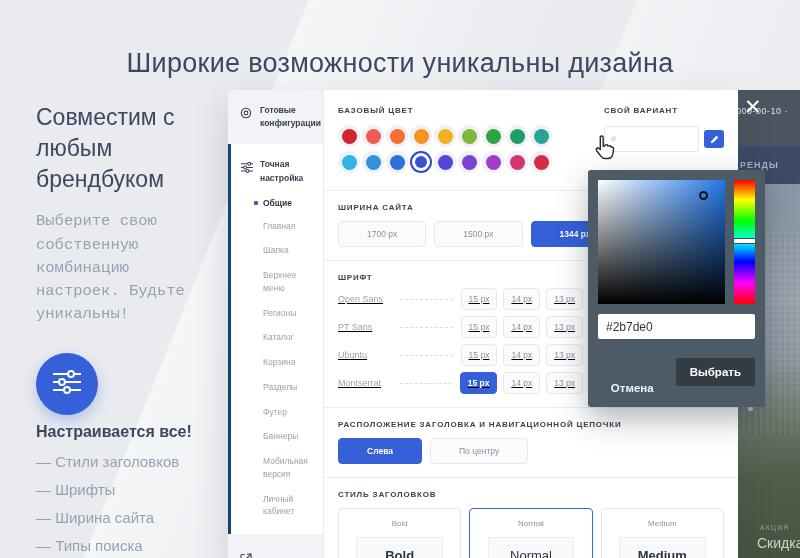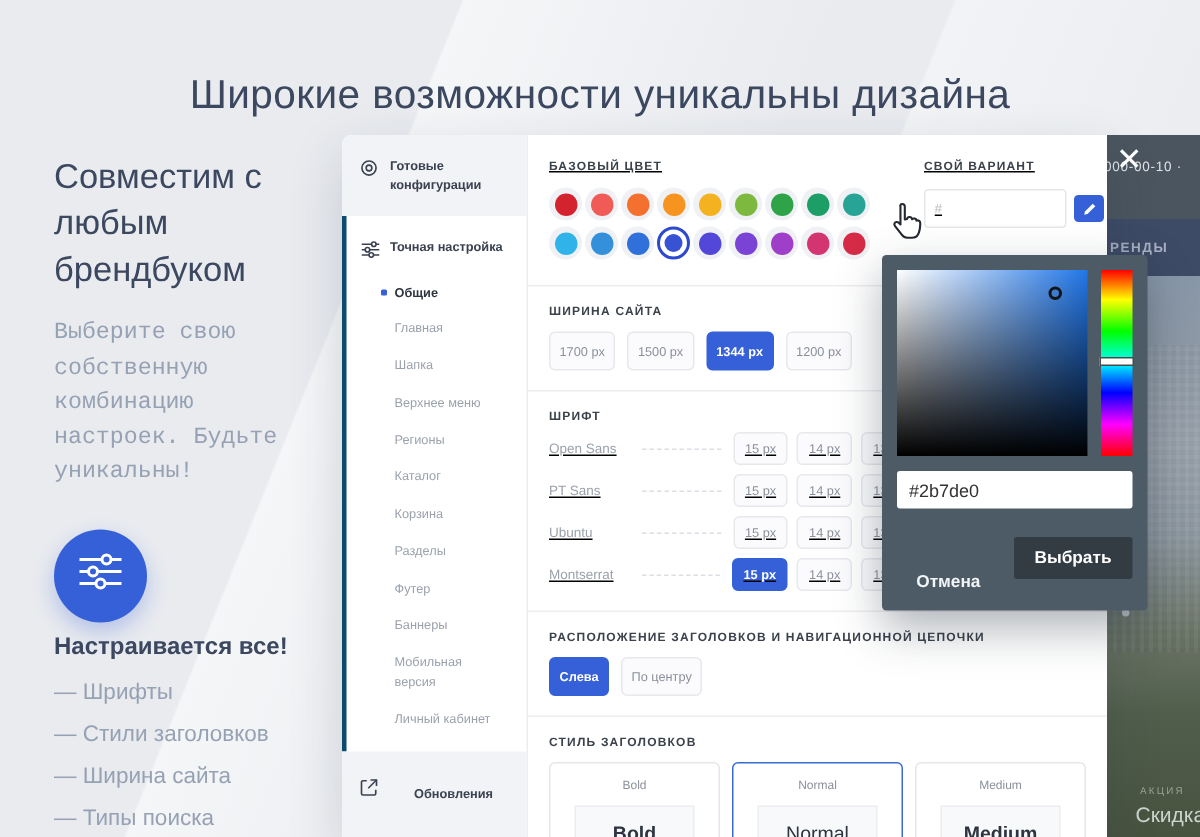--- a/index.html
+++ b/index.html
@@ -28,50 +28,50 @@
     background:linear-gradient(180deg,#8897a8 0%,#8e99a6 12%,#9aa3ac 30%,#8f99a2 46%,#6a7465 64%,#515e4c 78%,#47533f 100%);}
   .pv-photo::before{content:"";position:absolute;left:0;right:0;top:46px;height:205px;opacity:.5;
     background:repeating-linear-gradient(90deg,rgba(255,255,255,.10) 0 3px,transparent 3px 6px),
                repeating-linear-gradient(0deg,rgba(60,70,80,.10) 0 3px,transparent 3px 6px);}
   .pv-dot{position:absolute;left:36px;top:222px;width:5px;height:5px;border-radius:50%;background:#cfd5da;opacity:.85;}
   .pv-promo-tag{position:absolute;left:48px;top:340px;font-size:6.5px;letter-spacing:1.5px;color:#97a396;}
   .pv-promo-title{position:absolute;left:45px;top:351px;font-size:14px;color:#ccd4d0;}
   
   .panel{position:absolute;left:228px;top:90px;width:510px;height:468px;background:#fff;border-radius:6px 0 0 0;
     box-shadow:0 14px 36px rgba(40,50,70,.18);display:flex;overflow:hidden;z-index:2;}
-  .sidebar{width:124px;flex:none;display:flex;flex-direction:column;border-right:1px solid #ededf1;box-sizing:border-box;}
+  .sidebar{width:96px;flex:none;display:flex;flex-direction:column;border-right:1px solid #ededf1;box-sizing:border-box;}
   .side-ready{background:#f2f3f6;padding:14px 8px 14px 12px;display:flex;gap:8px;align-items:flex-start;}
   .side-head-text{font-size:8.5px;font-weight:700;color:#3a4150;line-height:1.55;}
   .side-fine-block{border-left:3px solid #0c4a6e;padding:14px 8px 4px 10px;box-sizing:border-box;}
   .side-fine-head{display:flex;gap:7px;align-items:flex-start;margin-bottom:13px;}
   .side-active{display:flex;align-items:center;gap:5px;font-size:8.5px;font-weight:700;color:#2e3540;margin-left:13px;margin-bottom:12px;}
   .side-bullet{width:4px;height:4px;border-radius:1px;background:#3560d8;flex:none;}
   .side-items{margin-left:22px;}
   .side-item{font-size:8.5px;color:#9ba2ac;margin-bottom:12px;line-height:1.5;max-width:70px;cursor:pointer;}
   .side-bottom{background:#f2f3f6;flex:1;padding:16px 8px 0 12px;display:flex;flex-direction:column;gap:20px;}
   .side-bottom-item{display:flex;gap:24px;align-items:flex-end;cursor:pointer;}
   .side-icon{flex:none;margin-top:1px;}
   
   .content{flex:1;padding:16px 14px 0 14px;min-width:0;}
   .sec-label{font-size:8px;font-weight:700;letter-spacing:.8px;color:#3b424c;}
-  .top-row{display:flex;justify-content:space-between;text-decoration:underline;}
+  .top-row{display:flex;justify-content:space-between;}
   .sw-rows{margin-top:10px;}
   .sw-row{display:flex;gap:2px;margin-bottom:4px;}
   .swatch{width:22px;height:22px;border-radius:50%;background:#eff1f4;display:flex;align-items:center;justify-content:center;box-sizing:border-box;cursor:pointer;}
   .swatch-dot{width:15px;height:15px;border-radius:50%;}
   .swatch.selected{background:#fff;border:2px solid #2c49cf;}
   .swatch.selected .swatch-dot{width:12px;height:12px;}
   .own-col{width:120px;flex:none;margin-left:36px;}
   .own-row{margin-top:11px;display:flex;gap:5px;align-items:center;}
   .own-input{flex:1;min-width:0;height:24px;border:1px solid #e4e6ea;border-radius:3px;background:#fff;font-size:9px;padding:0 6px;color:#444;font-family:"Liberation Sans",sans-serif;}
   .own-input::placeholder{color:#b9bec6;}
   .own-pick-btn{width:20px;height:18px;background:#3560d8;border-radius:3px;border:none;display:flex;align-items:center;justify-content:center;flex:none;cursor:pointer;padding:0;}
   .divider{border:none;border-top:1px solid #ededf1;margin:13px -14px 0 -14px;}
   .section{margin-top:12px;}
-  .pill{font-size:8.5px;color:#8b919b;background:#fbfbfd;border:1px solid #e6e8ec;border-radius:4px;padding:7px 6px;cursor:pointer;font-family:"Liberation Sans",sans-serif;white-space:nowrap;}
+  .pill{font-size:8.5px;color:#8b919b;background:#fbfbfd;border:1px solid #e6e8ec;border-radius:4px;padding:7px 28px;cursor:pointer;font-family:"Liberation Sans",sans-serif;white-space:nowrap;}
   .pill.selected{background:#3560d8;border-color:#3560d8;color:#fff;font-weight:700;}
   .btn-row{display:flex;gap:8px;margin-top:9px;}
   .narrow{width:245px;}
   .font-row{display:flex;align-items:center;margin-top:6px;width:245px;}
   .font-row .pill{padding:5px 7px;margin-left:6px;}
   .font-name{font-size:9px;color:#9ba2ac;width:62px;flex:none;}
   .leader{flex:1;border-top:1px dashed #dcdee3;height:0;margin-right:2px;}
   .style-cards{display:flex;gap:8px;margin-top:9px;}
   .style-card{flex:1;border:1px solid #e5e6ea;border-radius:4px;padding:10px 0 14px;text-align:center;background:#fff;box-sizing:border-box;cursor:pointer;}
   .style-card.selected{border:1.5px solid #3a6ad4;}
@@ -109,22 +109,22 @@
             <circle cx="19" cy="6" r="3" fill="#3560d8"></circle>
           <line x1="1" y1="14" x2="29" y2="14"></line>
             <circle cx="10" cy="14" r="3" fill="#3560d8"></circle>
           <line x1="1" y1="22" x2="29" y2="22"></line>
             <circle cx="15" cy="22" r="3" fill="#3560d8"></circle>
         </svg>
       </span>
     </div>
     <div class="left-subheading">Настраивается все!</div>
     <ul class="feature-list">
+        <li>— Стили заголовков</li>
         <li>— Шрифты</li>
-        <li>— Стили заголовков</li>
         <li>— Ширина сайта</li>
         <li>— Типы поиска</li>
       </ul>
   </div>
 
   <div class="preview-strip">
     <div class="pv-header">
       <span class="pv-phone">000-00-10 ·</span>
       <button class="pv-close">✕</button>
     </div>
@@ -320,21 +320,21 @@
               <button class="pill selected">15 px</button>
               <button class="pill">14 px</button>
               <button class="pill">13 px</button>
             </div>
           </div>
       </div>
 
       <hr class="divider">
 
       <div class="section">
-        <div class="sec-label">РАСПОЛОЖЕНИЕ ЗАГОЛОВКОВ И НАВИГАЦИОННОЙ ЦЕПОЧКИ</div>
+        <div class="sec-label">РАСПОЛОЖЕНИЕ ЗАГОЛОВКА И НАВИГАЦИОННОЙ ЦЕПОЧКИ</div>
         <div class="btn-row">
             <button class="pill selected">Слева</button>
             <button class="pill">По центру</button>
           </div>
       </div>
 
       <hr class="divider">
 
       <div class="section">
         <div class="sec-label">СТИЛЬ ЗАГОЛОВКОВ</div>

